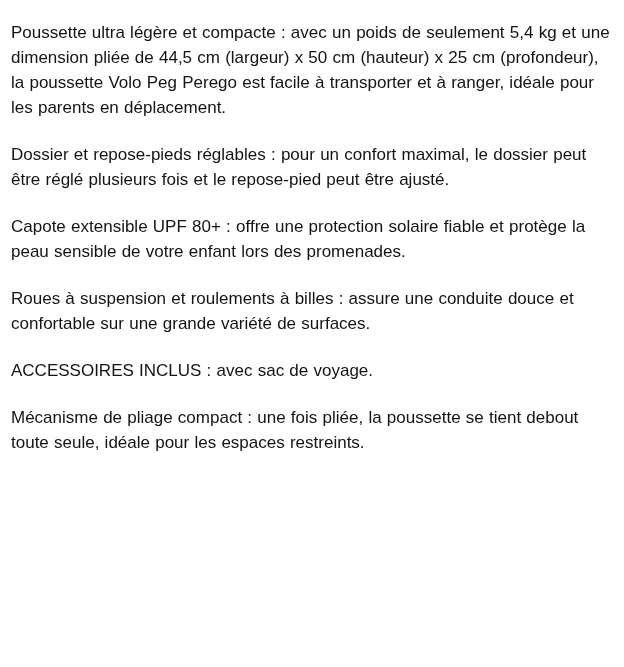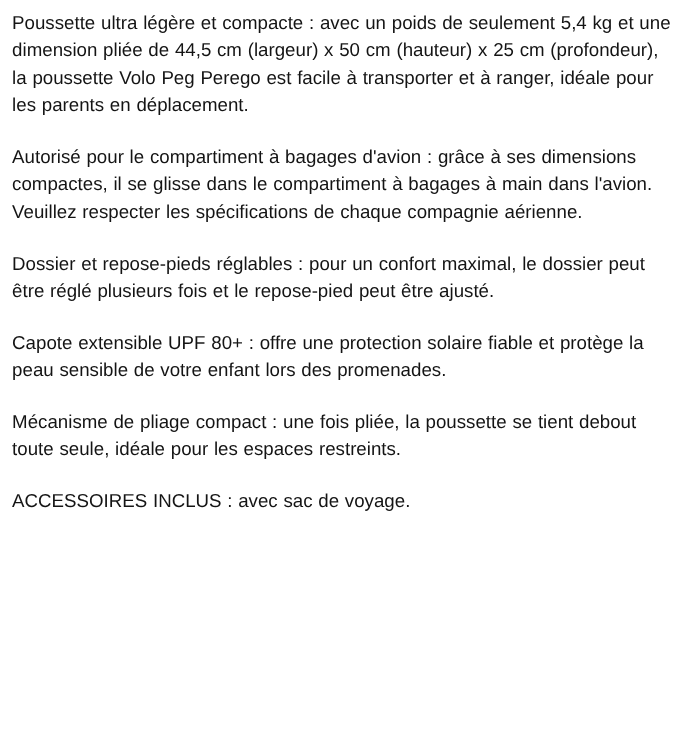--- a/index.html
+++ b/index.html
@@ -7,21 +7,21 @@
     padding: 0;
     background: #ffffff;
   }
   body {
     width: 624px;
     height: 667px;
     overflow: hidden;
     font-family: "Liberation Sans", "DejaVu Sans", sans-serif;
   }
   .description {
-    padding: 8px 8px 0 11px;
+    padding: 20px 8px 0 11px;
     box-sizing: border-box;
     width: 624px;
   }
   .description p {
     margin: 0 0 22px 0;
     font-size: 17px;
     line-height: 25px;
     font-weight: 400;
     color: #141414;
     letter-spacing: 0;
@@ -29,18 +29,18 @@
   }
   .description p:last-child {
     margin-bottom: 0;
   }
 </style>
 </head>
 <body>
 
 <main class="description">
   <p>Poussette ultra légère et compacte : avec un poids de seulement 5,4 kg et une dimension pliée de 44,5 cm (largeur) x 50 cm (hauteur) x 25 cm (profondeur), la poussette Volo Peg Perego est facile à transporter et à ranger, idéale pour les parents en déplacement.</p>
-  <p>Autorisé pour le compartiment à bagages d'avion : grâce à ses dimensions compactes, il se glisse dans le compartiment à bagages à main dans l'avion. Veuillez respecter les spécifications de chaque compagnie aérienne.</p>
   <p>Dossier et repose-pieds réglables : pour un confort maximal, le dossier peut être réglé plusieurs fois et le repose-pied peut être ajusté.</p>
   <p>Capote extensible UPF 80+ : offre une protection solaire fiable et protège la peau sensible de votre enfant lors des promenades.</p>
+  <p>Roues à suspension et roulements à billes : assure une conduite douce et confortable sur une grande variété de surfaces.</p>
+  <p>ACCESSOIRES INCLUS : avec sac de voyage.</p>
   <p>Mécanisme de pliage compact : une fois pliée, la poussette se tient debout toute seule, idéale pour les espaces restreints.</p>
-  <p>ACCESSOIRES INCLUS : avec sac de voyage.</p>
 </main>
 
 </body></html>

